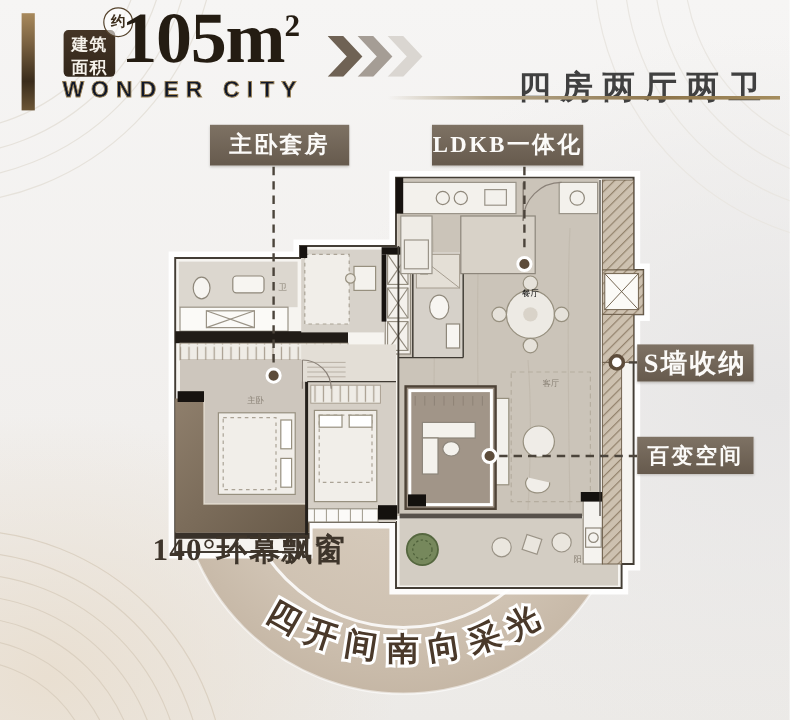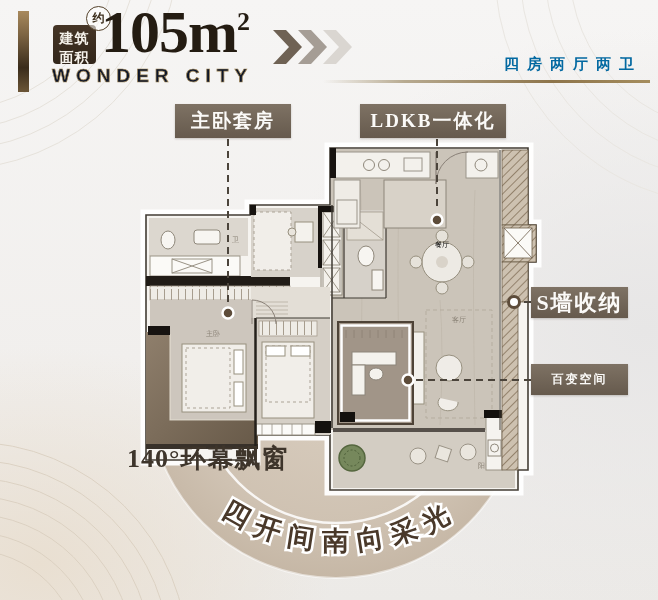--- a/index.html
+++ b/index.html
@@ -20,34 +20,34 @@
     background:linear-gradient(180deg,#453526,#32261a);
     color:#f5f1ea;text-align:center;font-weight:700;font-size:14px;line-height:19px;
     letter-spacing:1px;padding-top:4px;box-sizing:border-box;}
   .approx{left:86px;top:6px;width:23px;height:23px;border:1.5px solid #55432c;border-radius:50%;
     color:#3c2e1c;font-size:12px;font-weight:700;text-align:center;line-height:22px;background:rgba(255,255,255,.55);}
   .area-value{left:101px;top:2px;font-size:60px;font-weight:900;color:#241c12;letter-spacing:-1px;line-height:1;}
   .area-sup{font-size:26px;vertical-align:22px;font-weight:900;}
   .brand{left:52px;top:65px;font-family:"Liberation Sans","DejaVu Sans",sans-serif;
     font-size:19px;font-weight:700;letter-spacing:6px;color:#0f172a;
     -webkit-text-stroke:0.7px #9b8153;}
-  .layout-right{right:16px;top:55px;font-size:15px;font-weight:700;color:#0369a1;letter-spacing:8px;}
+  .layout-right{right:16px;top:55px;font-size:27px;font-weight:700;color:#404040;letter-spacing:8px;}
   .gold-underline{left:323px;top:80px;width:327px;height:3px;
     background:linear-gradient(90deg,rgba(190,180,160,0) 0%,#b7aa90 25%,#8d744a 70%,#a58d5e 92%,#c7b econ 100%);
     background:linear-gradient(90deg,rgba(190,180,160,0) 0%,#b7aa90 25%,#8d744a 70%,#a58d5e 100%);}
 
   
   .badge{background:linear-gradient(180deg,#7e7264,#665a4d);color:#fbfaf8;
     font-weight:700;font-size:19px;letter-spacing:2px;text-align:right;
     display:flex;align-items:center;justify-content:center;
     box-shadow:0 1px 2px rgba(60,50,40,.25);}
   .badge.master{left:175px;top:104px;width:116px;height:34px;}
-  .badge.ldkb{left:360px;top:104px;width:146px;height:34px;}
+  .badge.ldkb{left:360px;top:104px;width:126px;height:34px;}
   .badge.swall{left:531px;top:287px;width:97px;height:31px;font-size:22px;}
-  .badge.flex{left:531px;top:364px;width:97px;height:31px;font-size:12px;}
+  .badge.flex{left:531px;top:364px;width:97px;height:31px;font-size:18px;}
   .bay-text{left:127px;top:441px;font-size:26px;font-weight:700;color:#3e352b;letter-spacing:1px;}
 
   svg text{font-family:"Liberation Serif","DejaVu Serif",serif;}
 </style>
 </head>
 <body>
 
 <svg class="abs" style="left:0;top:0" width="658" height="600" viewBox="0 0 658 600">
   <defs>
     <radialGradient id="bigCircle" cx="50%" cy="42%" r="62%">

